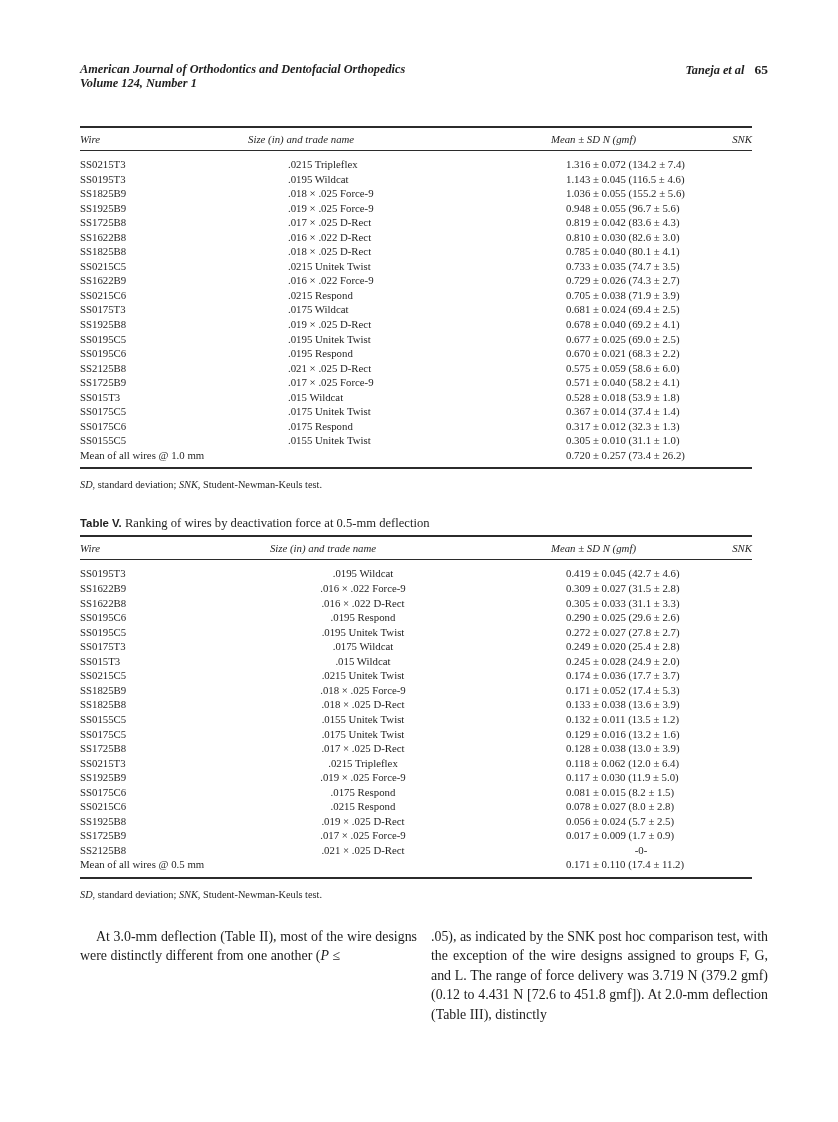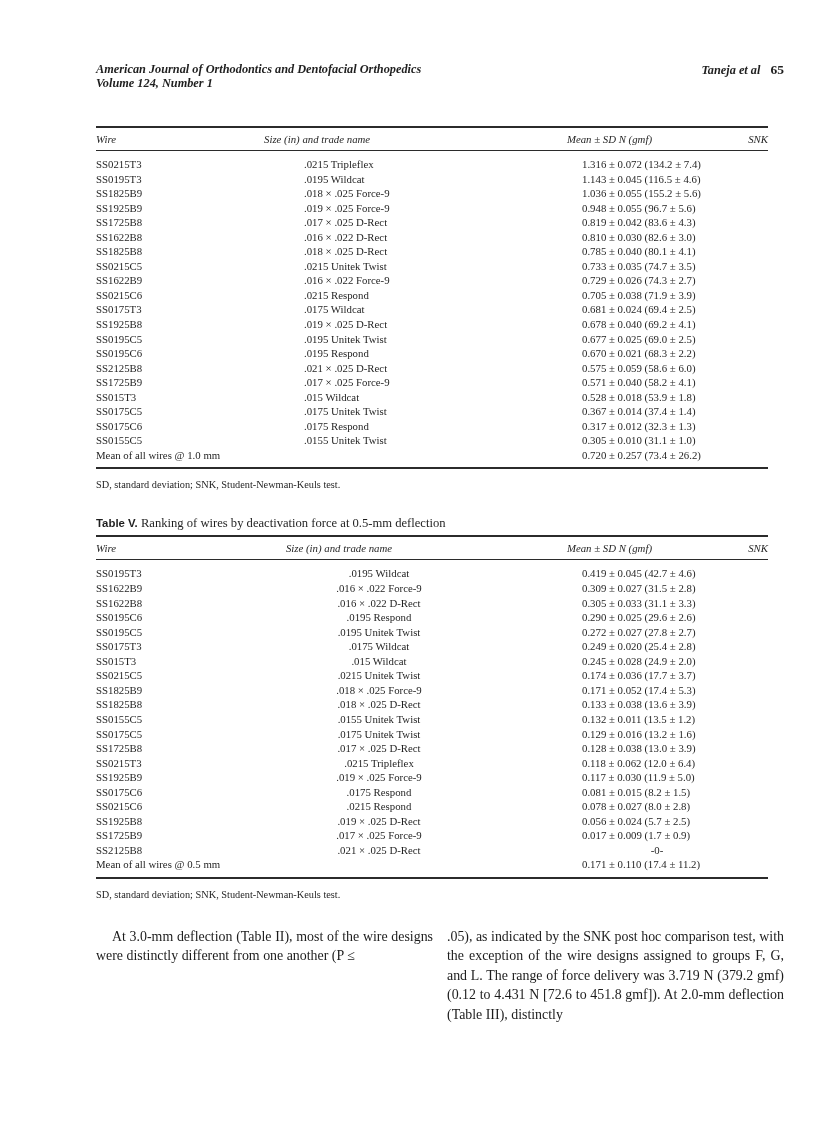--- a/index.html
+++ b/index.html
@@ -2,22 +2,22 @@
 <html><head>
 <meta charset="utf-8">
 <style>
   * { margin:0; padding:0; box-sizing:border-box; }
   html,body { background:#ffffff; }
   body {
     width:838px; height:1122px; position:relative; overflow:hidden;
     font-family:"Liberation Serif","DejaVu Serif",serif;
     color:#1f1f1f;
   }
-  .page { position:absolute; left:96px; top:0; width:688px; }
-  .it { }
+  .page { position:absolute; left:80px; top:0; width:688px; }
+  .it { font-style:italic; }
 
   
   .running-head {
     margin-top:62px; display:flex; justify-content:space-between; align-items:flex-start;
     font-size:12.3px; line-height:14px;
   }
   .rh-left { font-style:italic; font-weight:bold; }
   .rh-right { white-space:nowrap; padding-top:0.5px; }
   .rh-authors { font-style:italic; font-weight:bold; }
   .rh-pagenum { font-weight:bold; font-size:13.5px; margin-left:7px; }

